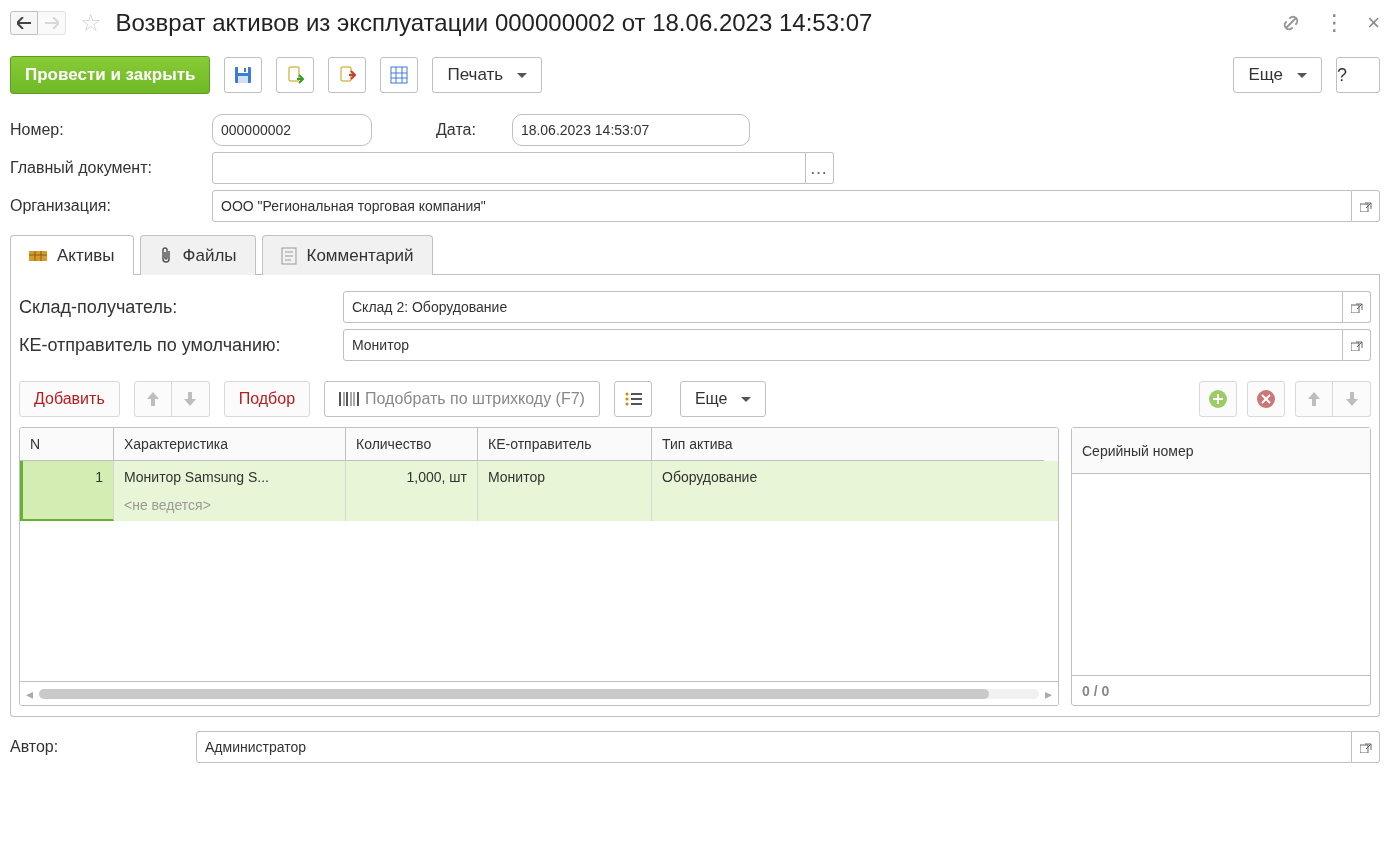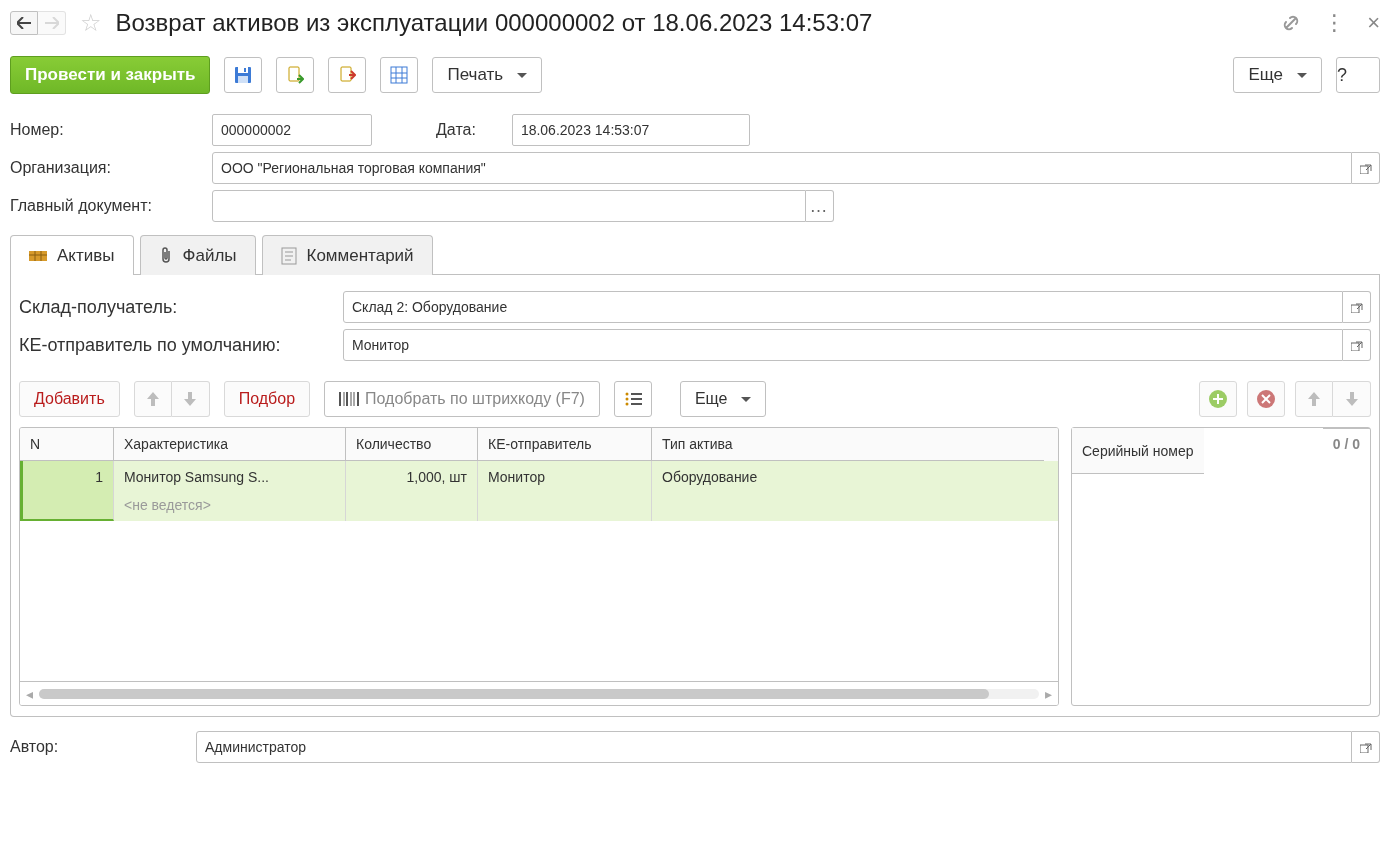--- a/index.html
+++ b/index.html
@@ -44,21 +44,21 @@
 
   
   .form{padding:0 10px}
   .form-row{display:flex;align-items:center;gap:28px;margin:6px 0}
   .form-label{width:174px;color:#333;font-size:16px}
   .field{height:32px;border:1px solid var(--border);border-radius:3px;background:var(--field-bg);padding:0 8px;display:flex;align-items:center;color:#333}
   .field-wrap{display:flex;align-items:stretch;flex:1}
   .field-wrap .field{flex:1;border-top-right-radius:0;border-bottom-right-radius:0}
   .open-btn{width:28px;height:32px;border:1px solid var(--border);border-radius:3px;border-left:none;border-top-left-radius:0;border-bottom-left-radius:0;background:#fff;display:inline-flex;align-items:center;justify-content:center;color:#666;cursor:pointer}
   .more-btn{font-size:18px;letter-spacing:2px}
-  .date-row .field{border-radius:2px}
+  .date-row .field{border-radius:10px}
   .number-input{width:160px}
   .date-input{width:238px;margin-left:8px}
 
   
   .tabs{display:flex;margin:12px 10px 0 10px;border-bottom:1px solid var(--border)}
   .tab{height:40px;border:1px solid var(--border);border-bottom:none;border-top-left-radius:4px;border-top-right-radius:4px;padding:0 18px;display:flex;align-items:center;gap:10px;color:#333;background:#f1f1f1;margin-right:6px;cursor:pointer;position:relative;top:1px}
   .tab.active{background:#fff}
 
   
   .panel{border:1px solid var(--border);border-top:none;margin:0 10px;padding:10px 8px;border-radius:0 0 4px 4px}
@@ -71,21 +71,21 @@
   .btn.disabled,.icon-btn.disabled{color:#b91c1c;border-color:#d9d9d9;background:#fbfbfb;cursor:default}
   .btn-group{display:inline-flex}
   .btn-group .icon-btn:first-child{border-top-right-radius:0;border-bottom-right-radius:0}
   .btn-group .icon-btn:last-child{border-top-left-radius:0;border-bottom-left-radius:0;border-left:none}
 
   
   .tables{display:flex;gap:12px;align-items:stretch}
   .main-table{flex:1;border:1px solid var(--border);border-radius:3px;background:#fff;overflow:hidden;display:flex;flex-direction:column}
   .side-panel{width:300px;display:flex;flex-direction:column;gap:8px}
   .side-toolbar{display:flex;gap:10px}
-  .side-table{flex:1;border:1px solid var(--border);border-radius:3px;background:#fff;display:flex;flex-direction:row}
+  .side-table{flex:1;border:1px solid var(--border);border-radius:3px;background:#fff;display:flex;flex-direction:column}
   .side-header{height:46px;border-bottom:1px solid var(--border);display:flex;align-items:center;padding:0 10px;background:#fafafa;color:#333}
   .side-body{flex:1}
   .side-footer{height:30px;border-top:1px solid var(--border);display:flex;align-items:center;padding:0 10px;color:#888;font-weight:600}
 
   
   .thead{display:grid;grid-template-columns:94px 232px 132px 174px 392px;background:#fafafa}
   .th{padding:8px 10px;border-right:1px solid var(--border);border-bottom:1px solid var(--border);color:#333}
   .th.stack .top{padding-bottom:12px;border-bottom:1px solid var(--border);margin:-8px -10px 8px -10px;padding-left:10px;padding-top:8px}
   .th:last-child{border-right:none}
   .th.full{grid-row:span 2}
@@ -193,43 +193,43 @@
     <div class="field number-input">
         <span>000000002</span>
       </div>
     <div style="width:8px"></div>
     <div class="form-label" style="width:auto">Дата:</div>
     <div class="field date-input">
         <span>18.06.2023 14:53:07</span>
       </div>
   </div>
   <div class="form-row">
+    <div class="form-label">Главный документ:</div>
+    <div style="display:flex;align-items:stretch;width:622px">
+      <div class="field" style="flex:1;border-top-right-radius:0;border-bottom-right-radius:0">
+          <span></span>
+        </div>
+      <div class="open-btn more-btn">
+          <span>…</span>
+        </div>
+    </div>
+  </div>
+  <div class="form-row">
     <div class="form-label">Организация:</div>
     <div class="field-wrap">
       <div class="field">
           <span>ООО "Региональная торговая компания"</span>
         </div>
       <div class="open-btn">
         <svg width="12" height="12">
             <rect x="0" y="4" width="8" height="8" fill="none" stroke="#666"></rect>
             <path d="M5 3 h6 v6" fill="none" stroke="#666"></path>
             <line x1="11" y1="3" x2="6" y2="8" stroke="#666"></line>
           </svg>
       </div>
-    </div>
-  </div>
-  <div class="form-row">
-    <div class="form-label">Главный документ:</div>
-    <div style="display:flex;align-items:stretch;width:622px">
-      <div class="field" style="flex:1;border-top-right-radius:0;border-bottom-right-radius:0">
-          <span></span>
-        </div>
-      <div class="open-btn more-btn">
-          <span>…</span>
-        </div>
     </div>
   </div>
 </div>
 
 <div class="tabs">
   <div class="tab active">
     <svg width="18" height="16">
         <rect x="0" y="3" width="18" height="10" fill="#d79a2b"></rect>
         <line x1="0" y1="7" x2="18" y2="7" stroke="#8a5e10"></line>
         <line x1="6" y1="3" x2="6" y2="13" stroke="#8a5e10"></line>

